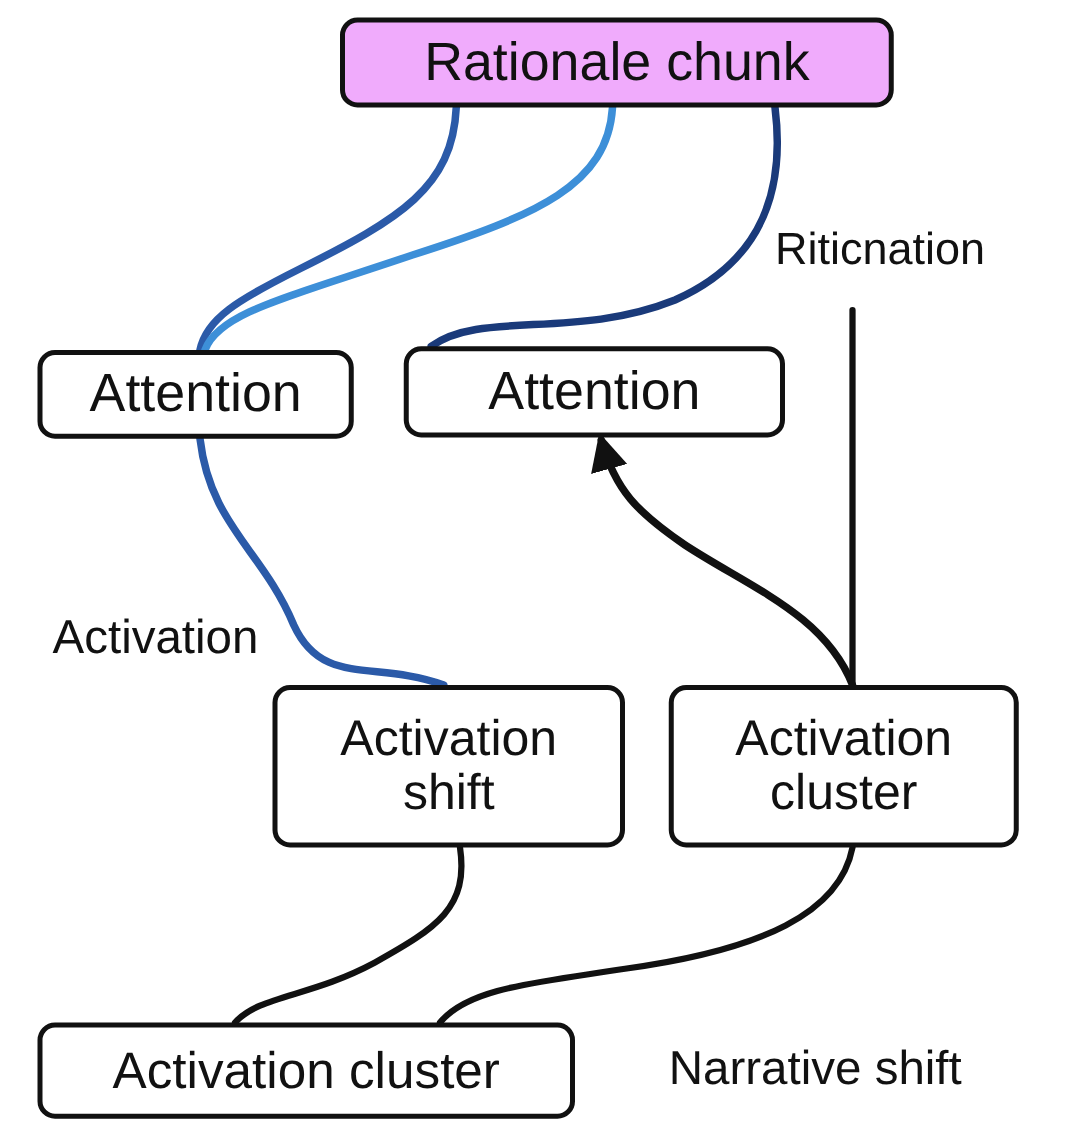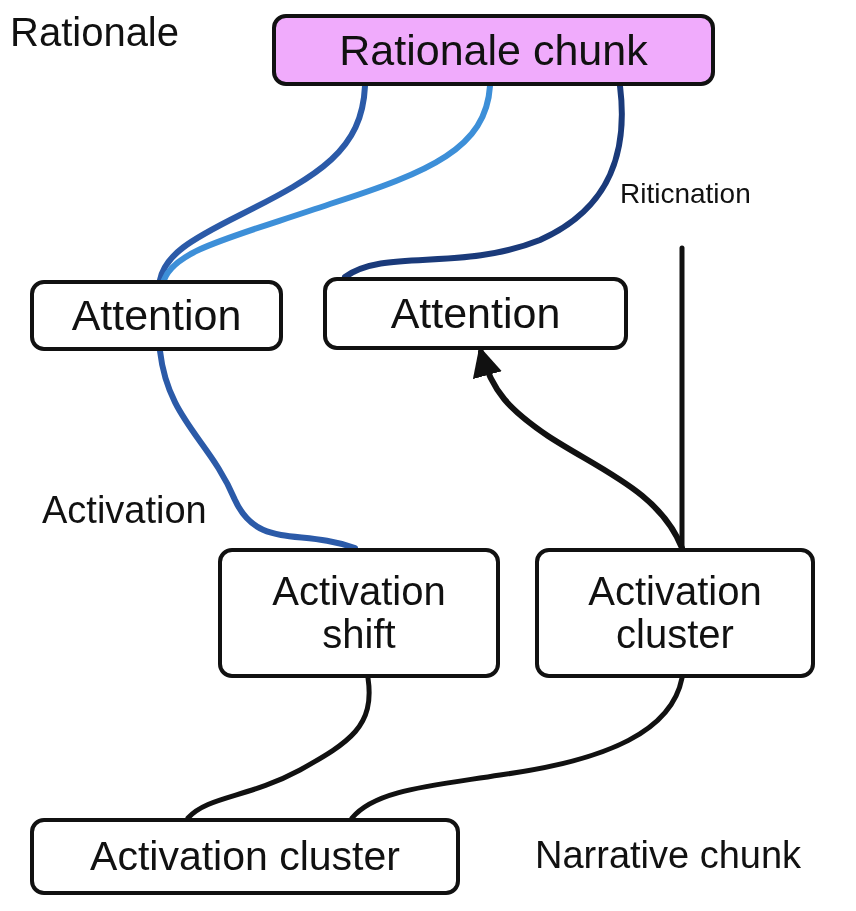--- a/index.html
+++ b/index.html
@@ -89,21 +89,20 @@
 
   <div class="node" style="left: 535px; top: 548px; width: 280px; height: 130px; font-size: 40px; border-color: rgb(17, 17, 17); background: rgb(255, 255, 255); color: rgb(17, 17, 17);">
     <span class="node-label">Activation
 cluster</span>
   </div>
 
   <div class="node" style="left: 30px; top: 818px; width: 430px; height: 77px; font-size: 41px; border-color: rgb(17, 17, 17); background: rgb(255, 255, 255); color: rgb(17, 17, 17);">
     <span class="node-label">Activation cluster</span>
   </div>
 
-  <div class="free-label" style="left: 10px; top: 10px; font-size: 40px; color: rgb(17, 17, 17);">Rationale</div>
 
-  <div class="free-label" style="left: 620px; top: 178px; font-size: 28px; color: rgb(17, 17, 17);">Riticnation</div>
+  <div class="free-label" style="left: 620px; top: 178px; font-size: 36px; color: rgb(17, 17, 17);">Riticnation</div>
 
   <div class="free-label" style="left: 42px; top: 489px; font-size: 38px; color: rgb(17, 17, 17);">Activation</div>
 
-  <div class="free-label" style="left: 535px; top: 834px; font-size: 38px; color: rgb(17, 17, 17);">Narrative chunk</div>
+  <div class="free-label" style="left: 535px; top: 834px; font-size: 38px; color: rgb(17, 17, 17);">Narrative shift</div>
 
 </div>
 
 </body></html>

